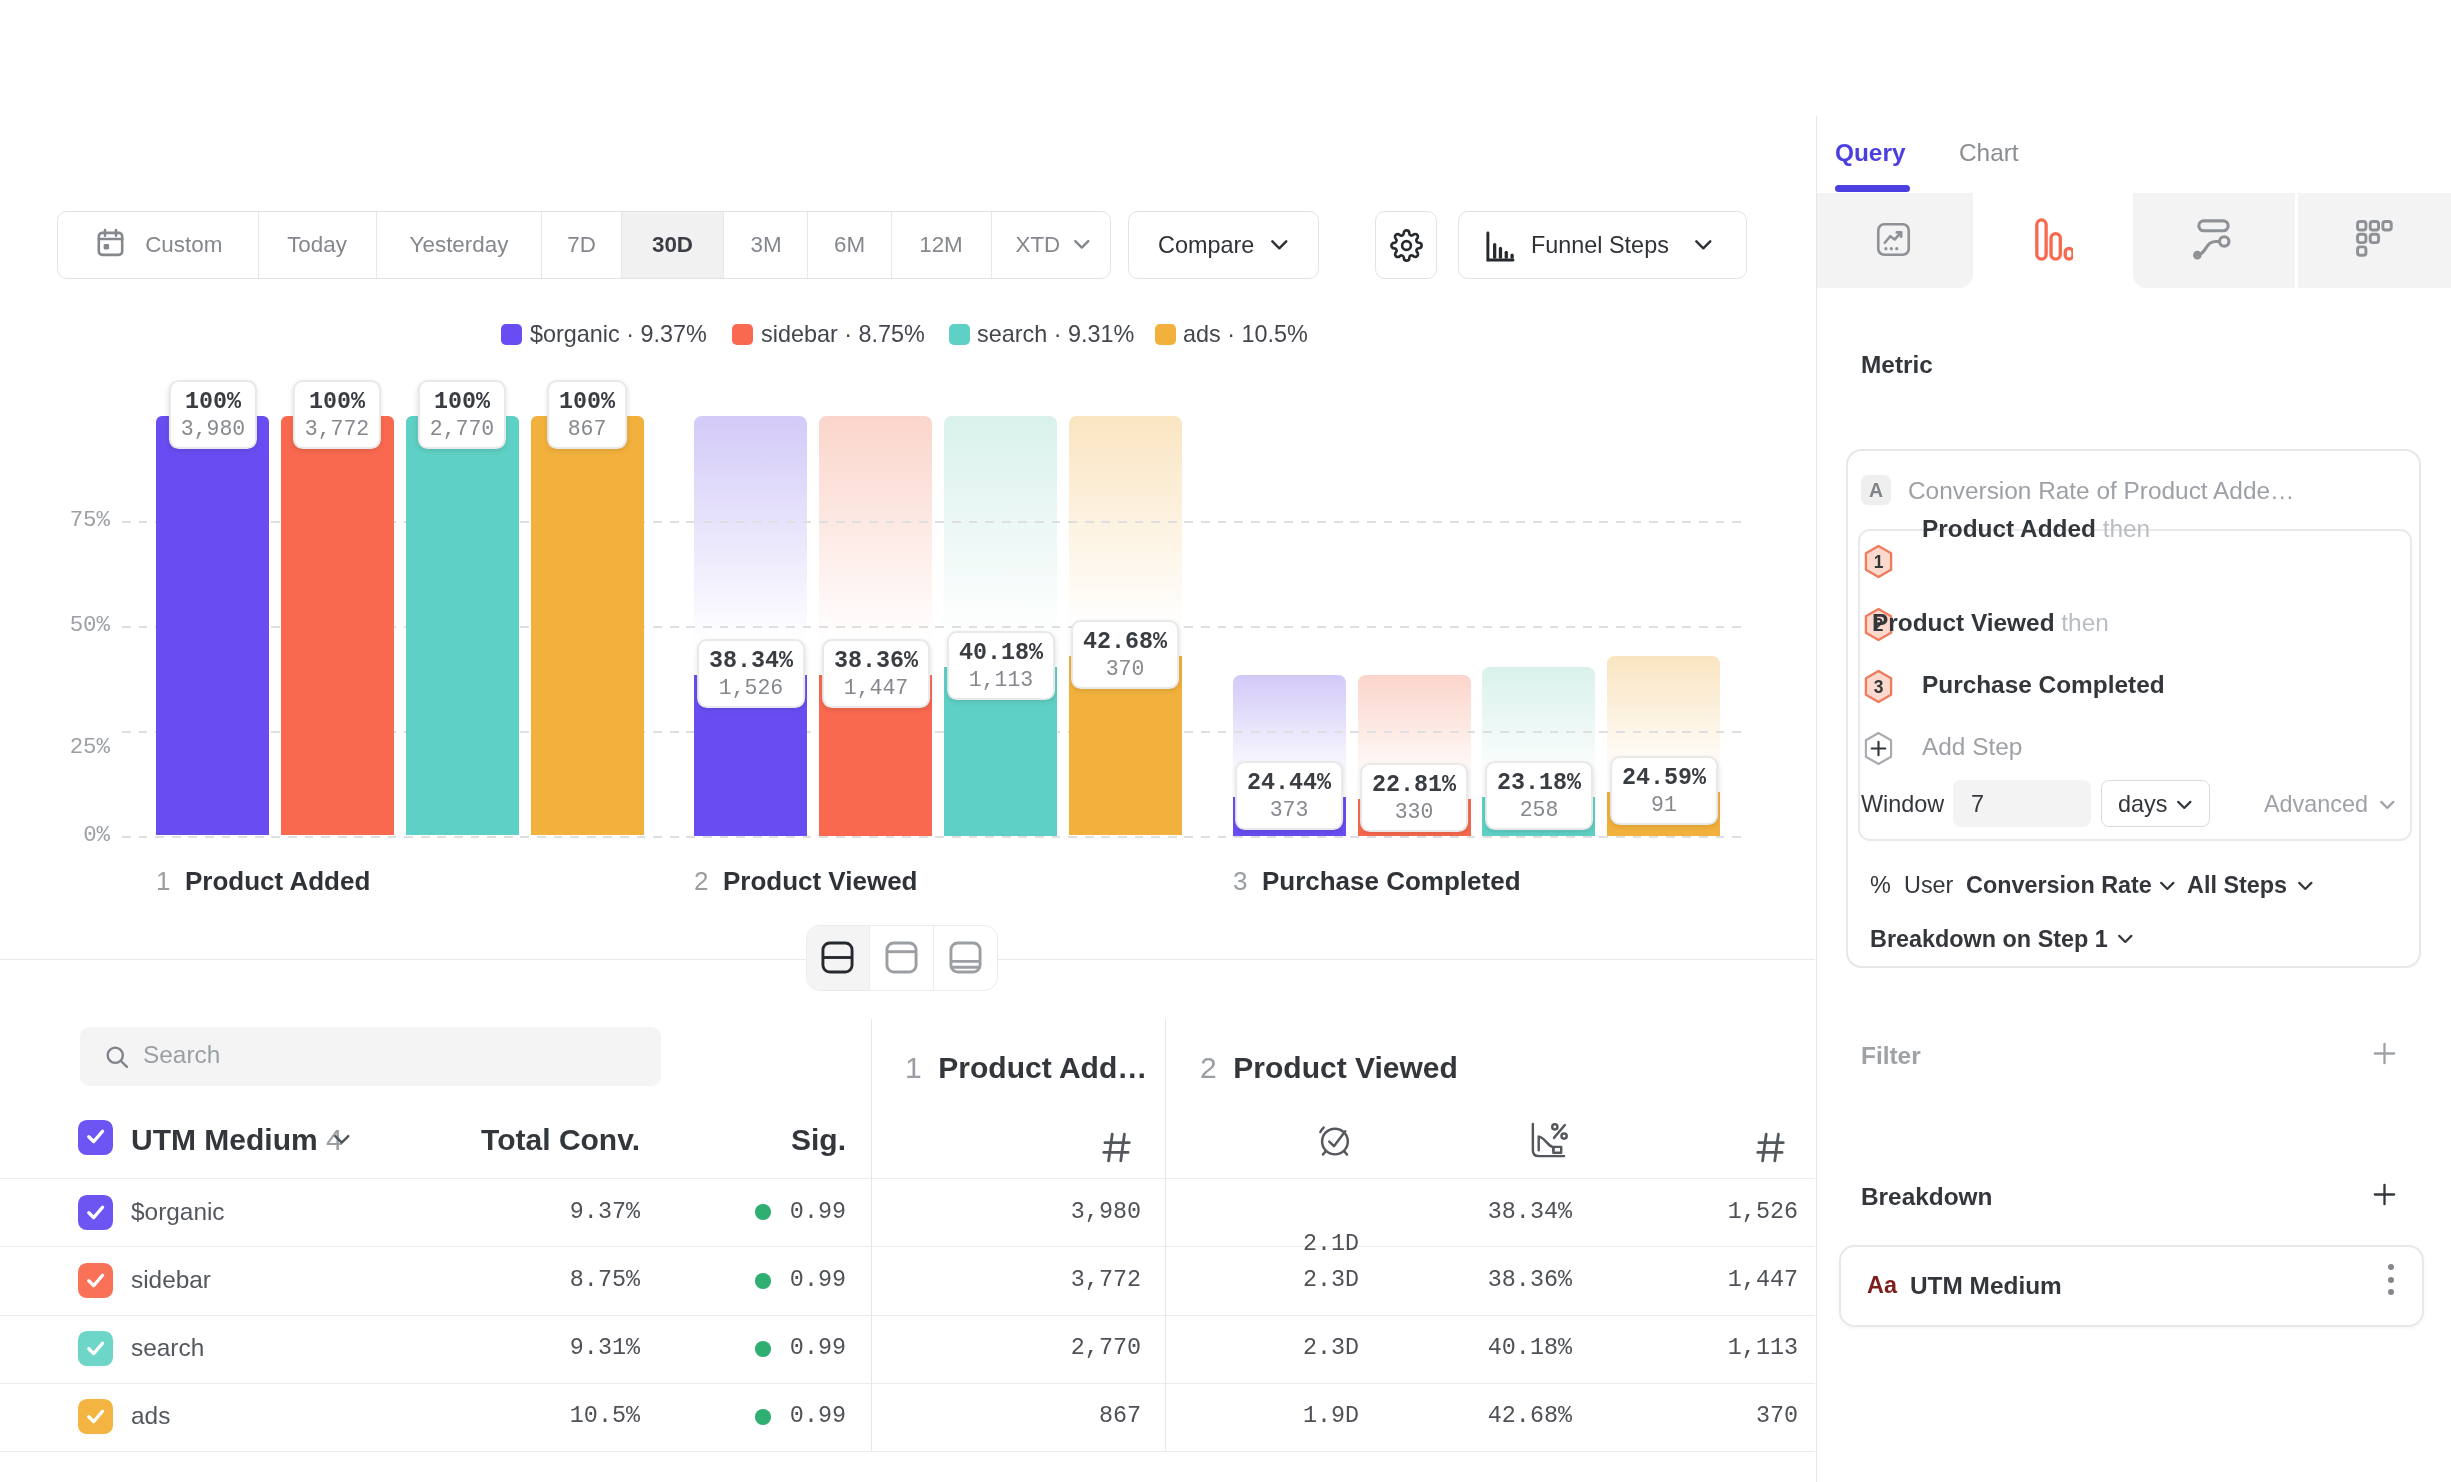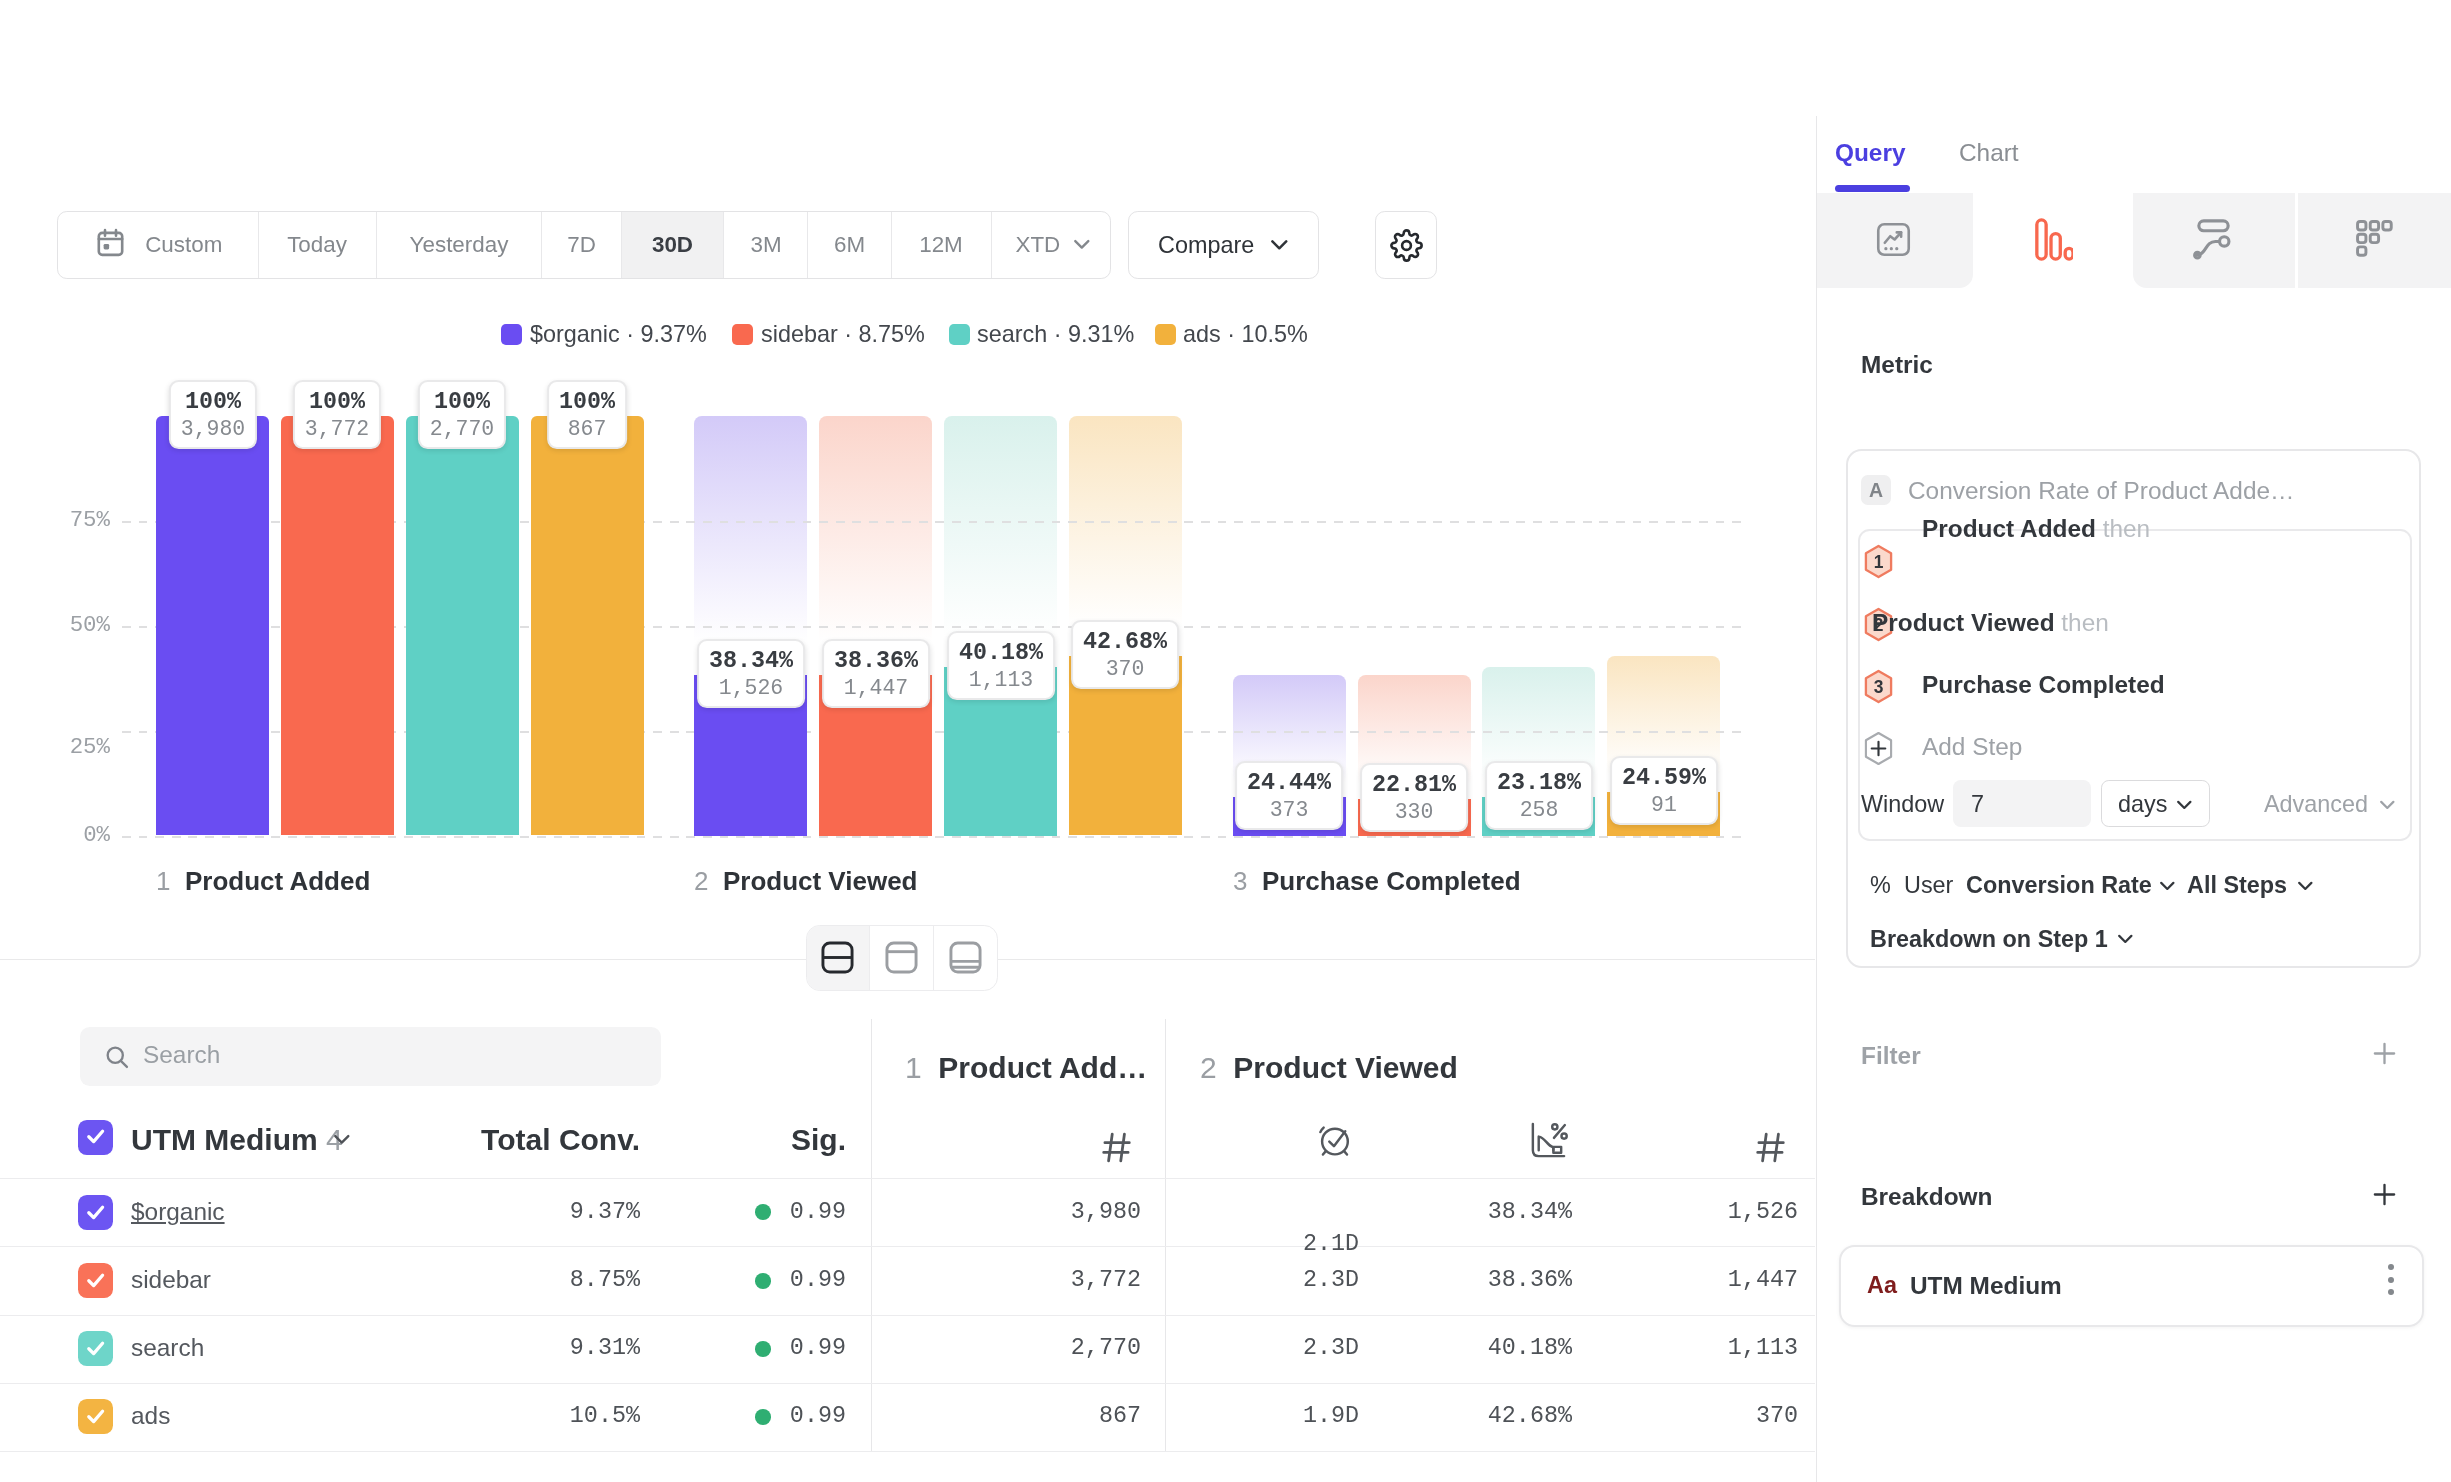--- a/index.html
+++ b/index.html
@@ -70,20 +70,33 @@
   <div class="ctrl" style="left:1128px; width:191px;">
       <div style="position:absolute;left:29px;top:0;height:66px;line-height:66px;" class="btnlabel">Compare</div>
     <svg class="abs" style="left:142px; top:27px;" width="16.6" height="11.7" viewBox="0 0 12 8" fill="none" stroke="#2F3338" stroke-width="1.8" stroke-linecap="round" stroke-linejoin="round">
         <path d="M1 1.5 L6 6.5 L11 1.5"></path>
       </svg>
   </div>
   <div class="ctrl" style="left:1375px; width:62px;">
     <svg class="abs" style="left:13.7px; top:16.6px;" width="33" height="33" viewBox="0 0 24 24" fill="none" stroke="#26292E" stroke-width="1.9" stroke-linecap="round" stroke-linejoin="round">
         <circle cx="12" cy="12" r="3.2"></circle>
         <path d="M19.4 15a1.65 1.65 0 0 0 .33 1.82l.06.06a2 2 0 0 1 0 2.83 2 2 0 0 1-2.83 0l-.06-.06a1.65 1.65 0 0 0-1.82-.33 1.65 1.65 0 0 0-1 1.51V21a2 2 0 0 1-2 2 2 2 0 0 1-2-2v-.09A1.65 1.65 0 0 0 9 19.4a1.65 1.65 0 0 0-1.82.33l-.06.06a2 2 0 0 1-2.83 0 2 2 0 0 1 0-2.83l.06-.06a1.65 1.65 0 0 0 .33-1.82 1.65 1.65 0 0 0-1.51-1H3a2 2 0 0 1-2-2 2 2 0 0 1 2-2h.09A1.65 1.65 0 0 0 4.6 9a1.65 1.65 0 0 0-.33-1.82l-.06-.06a2 2 0 0 1 0-2.83 2 2 0 0 1 2.83 0l.06.06a1.65 1.65 0 0 0 1.82.33H9a1.65 1.65 0 0 0 1-1.51V3a2 2 0 0 1 2-2 2 2 0 0 1 2 2v.09a1.65 1.65 0 0 0 1 1.51 1.65 1.65 0 0 0 1.82-.33l.06-.06a2 2 0 0 1 2.83 0 2 2 0 0 1 0 2.83l-.06.06a1.65 1.65 0 0 0-.33 1.82V9a1.65 1.65 0 0 0 1.51 1H21a2 2 0 0 1 2 2 2 2 0 0 1-2 2h-.09a1.65 1.65 0 0 0-1.51 1z"></path>
+      </svg>
+  </div>
+  <div class="ctrl" style="left:1458px; width:289px;">
+    <svg class="abs" style="left:25px; top:18.5px;" width="31" height="31" viewBox="0 0 32 32" fill="none" stroke="#26292E" stroke-width="2.6" stroke-linecap="round">
+        <path d="M4 2 L4 30 L30 30" stroke-width="3"></path>
+        <path d="M11 14 L11 27" stroke-width="3.4"></path>
+        <path d="M17 18 L17 27" stroke-width="3.4"></path>
+        <path d="M23 22 L23 27" stroke-width="3.4"></path>
+        <path d="M29 25 L29 27" stroke-width="3.4"></path>
+      </svg>
+    <div style="position:absolute;left:72px;top:0;height:66px;line-height:66px;font-size:23.4px;color:#2F3338;font-weight:500;">Funnel Steps</div>
+    <svg class="abs" style="left:236px; top:27px;" width="16.6" height="11.7" viewBox="0 0 12 8" fill="none" stroke="#2F3338" stroke-width="1.8" stroke-linecap="round" stroke-linejoin="round">
+        <path d="M1 1.5 L6 6.5 L11 1.5"></path>
       </svg>
   </div>
 
   <div id="legend">
   <div class="abs" style="left:501px; top:324px; width:20.5px; height:20.5px; border-radius:4.9px; background:#6A4DF2;"></div>
   <div class="abs" style="left:530px; top:321px; font-size:23.4px; color:#43474D; font-weight:500;">$organic · 9.37%</div>
   <div class="abs" style="left:732px; top:324px; width:20.5px; height:20.5px; border-radius:4.9px; background:#F9694F;"></div>
   <div class="abs" style="left:761px; top:321px; font-size:23.4px; color:#43474D; font-weight:500;">sidebar · 8.75%</div>
   <div class="abs" style="left:949px; top:324px; width:20.5px; height:20.5px; border-radius:4.9px; background:#5FD0C5;"></div>
   <div class="abs" style="left:977px; top:321px; font-size:23.4px; color:#43474D; font-weight:500;">search · 9.31%</div>
@@ -237,21 +250,21 @@
       </svg>
   <div class="abs" style="left:0; top:1178px; width:1815px; height:1px; background:#ECECEE;"></div>
   <div class="abs" style="left:0; top:1246px; width:1815px; height:1px; background:#ECECEE;"></div>
   <div class="abs" style="left:0; top:1315px; width:1815px; height:1px; background:#ECECEE;"></div>
   <div class="abs" style="left:0; top:1383px; width:1815px; height:1px; background:#ECECEE;"></div>
   <div class="abs" style="left:0; top:1451px; width:1815px; height:1px; background:#ECECEE;"></div>
   <div class="cbx" style="left:78px; top:1195px; background:#6C55F2;"></div>
   <svg class="abs" style="left:84px; top:1202px;" width="23.4" height="21.5" viewBox="0 0 17 15" fill="none" stroke="#fff" stroke-width="2.4" stroke-linecap="round" stroke-linejoin="round">
         <path d="M3.5 7.5 L7 11 L13.5 3.5"></path>
       </svg>
-  <div class="abs trow" style="left:131px; top:1198px;text-decoration:underline;">$organic</div>
+  <div class="abs trow" style="left:131px; top:1198px;">$organic</div>
   <div class="abs num" style="left:445px; top:1199px; width:195px; text-align:right;">9.37%</div>
   <div class="abs" style="left:755px; top:1204px; width:15.6px; height:15.6px; border-radius:50%; background:#2FAE72;"></div>
   <div class="abs num" style="left:700px; top:1199px; width:146px; text-align:right;">0.99</div>
   <div class="abs num" style="left:946px; top:1199px; width:195px; text-align:right;">3,980</div>
   <div class="abs num" style="left:1258px; top:1199px; width:146px; text-align:center;margin-top:32px;">2.1D</div>
   <div class="abs num" style="left:1426px; top:1199px; width:146px; text-align:right;">38.34%</div>
   <div class="abs num" style="left:1652px; top:1199px; width:146px; text-align:right;">1,526</div>
   <div class="cbx" style="left:78px; top:1263px; background:#F97258;"></div>
   <svg class="abs" style="left:84px; top:1270px;" width="23.4" height="21.5" viewBox="0 0 17 15" fill="none" stroke="#fff" stroke-width="2.4" stroke-linecap="round" stroke-linejoin="round">
         <path d="M3.5 7.5 L7 11 L13.5 3.5"></path>

